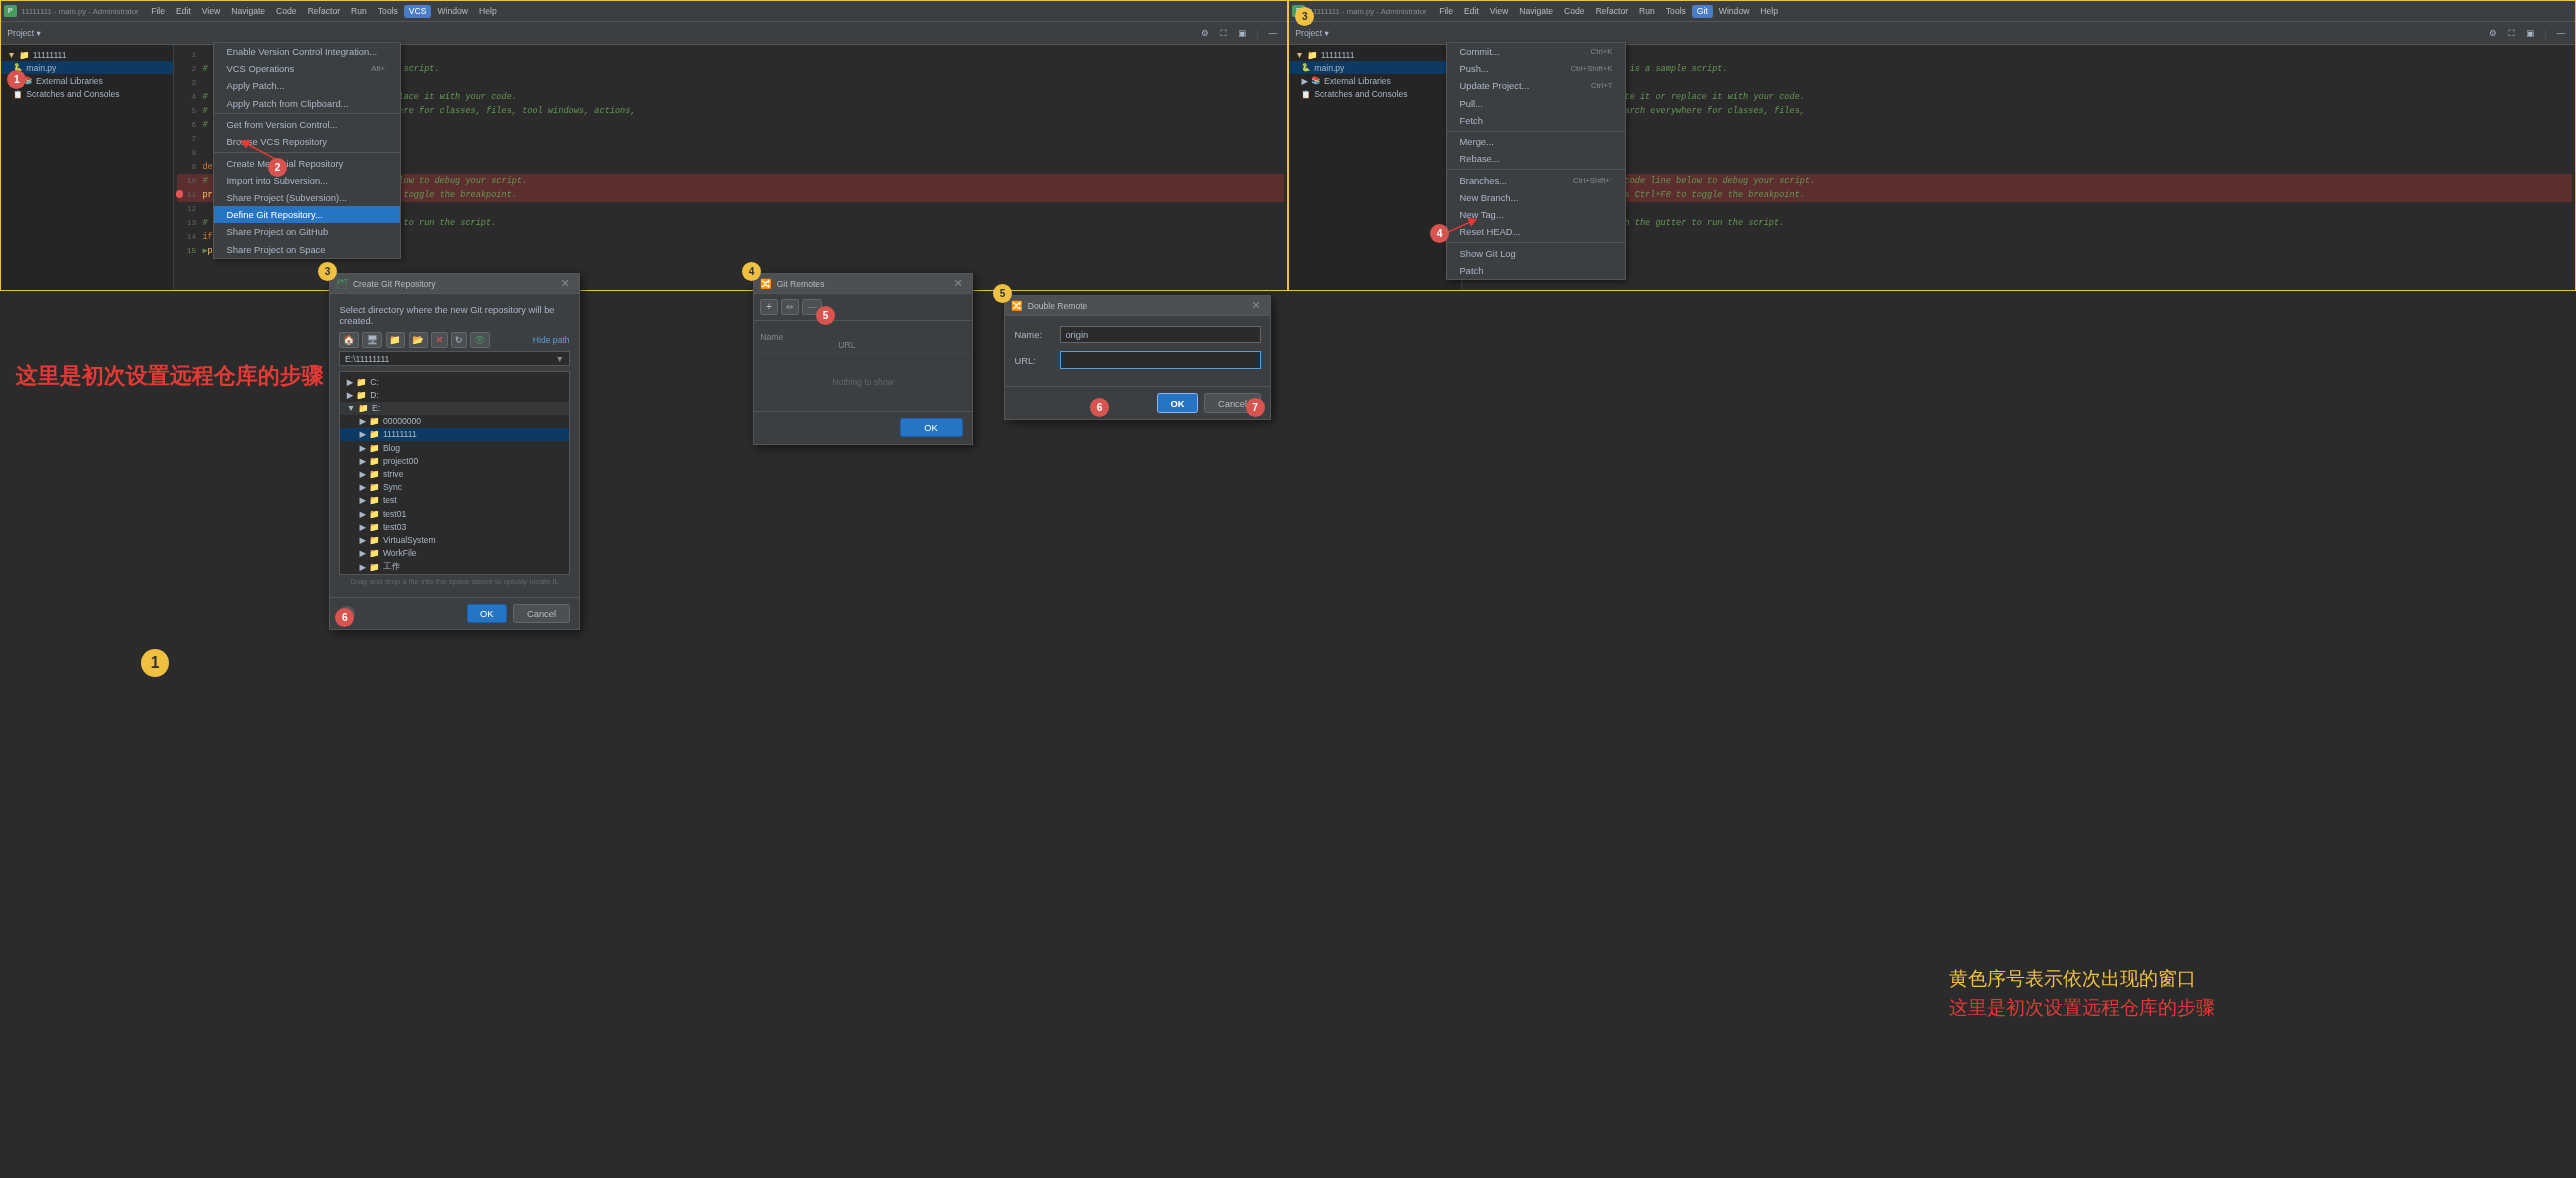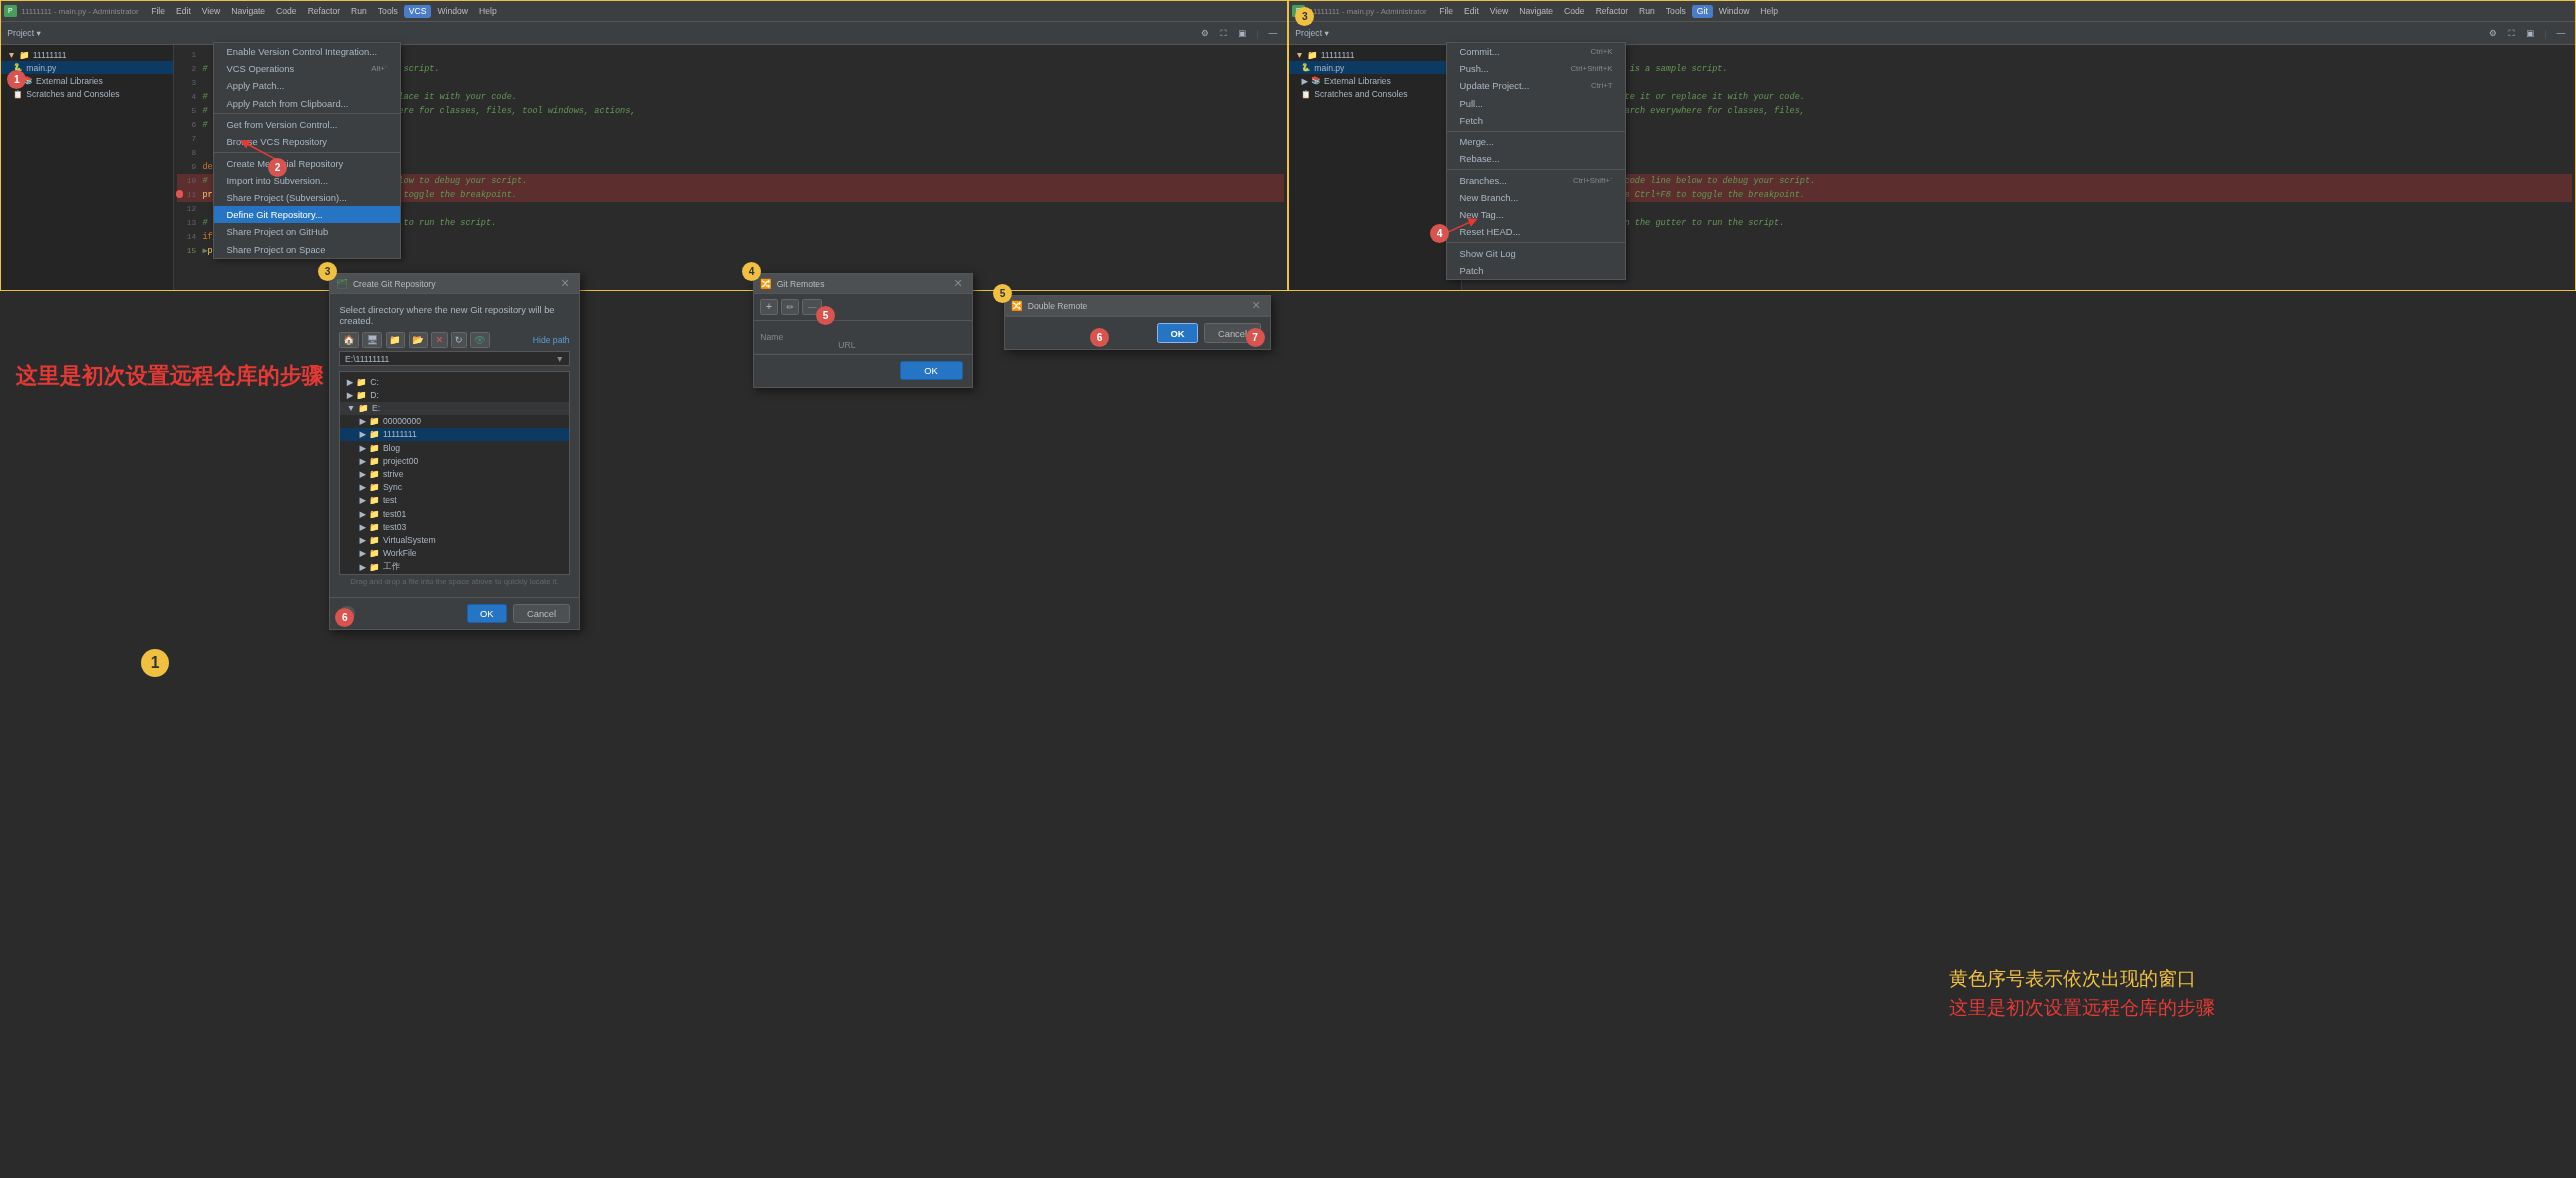--- a/index.html
+++ b/index.html
@@ -940,20 +940,23 @@
       <button class="remotes-toolbar-btn">+</button>
       <button class="remotes-toolbar-btn" style="font-size:8.6px;">✏</button>
       <button class="remotes-toolbar-btn" style="color:#888;font-size:8.6px;">—</button>
     </div>
 
     <div class="remotes-columns">
       <span class="remotes-name-col">Name</span>
       <span class="remotes-url-col">URL</span>
     </div>
 
+    <div class="remotes-empty">
+      <span>Nothing to show</span>
+    </div>
 
     <div class="dialog-footer">
       <button class="btn btn-primary" style="width:63px;">OK</button>
     </div>
   </div>
 
   <div class="circle-badge circle-yellow" style="top:-11px; left:-11px;">4</div>
 
   <div class="circle-badge circle-red" style="top:33px; left:63px;">5</div>
 </div>
@@ -962,20 +965,32 @@
   <div class="dialog define-remote-dialog">
 
     <div class="dialog-titlebar">
       <div class="dialog-title">
         <span style="color:#4a9c5d;font-size:9.4px;">🔀</span>
         <span>Double Remote</span>
       </div>
       <button class="dialog-close-btn">✕</button>
     </div>
 
+    <div class="dialog-content">
+
+      <div class="form-row">
+        <label class="form-label">Name:</label>
+        <input class="form-input" type="text" value="origin" style="background: rgb(43, 43, 43); border-color: rgb(102, 102, 102);">
+      </div>
+
+      <div class="form-row">
+        <label class="form-label">URL:</label>
+        <input class="form-input" type="text" value="" style="border-color: rgb(90, 159, 212);">
+      </div>
+    </div>
 
     <div class="dialog-footer">
       <button class="btn btn-primary" style="font-weight:bold;border:1.6px solid #8ab4f8;">OK</button>
       <button class="btn btn-secondary">Cancel</button>
     </div>
   </div>
 
   <div class="circle-badge circle-yellow" style="top:-11px; left:-11px;">5</div>
 
   <div class="circle-badge circle-red" style="bottom:3.1px; left:86px;">6</div>

